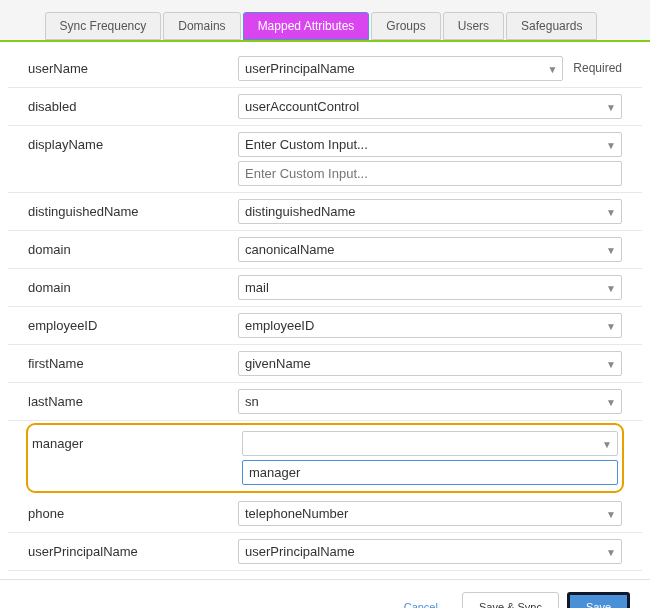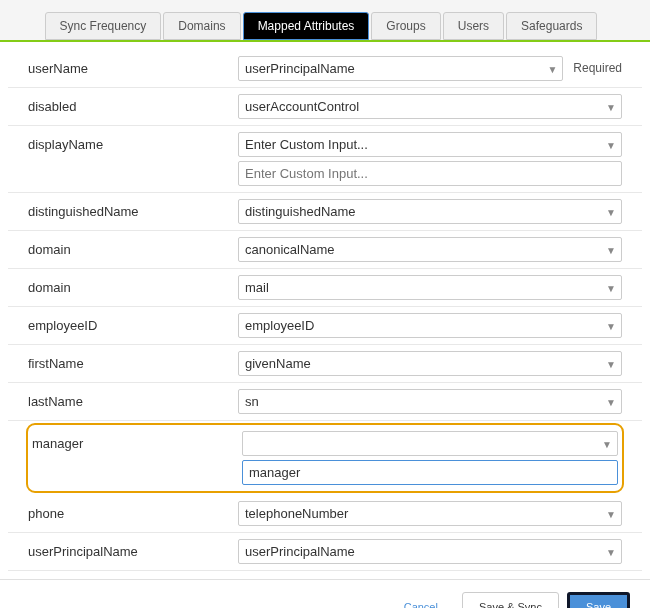--- a/index.html
+++ b/index.html
@@ -24,21 +24,21 @@
     .tab {
       padding: 6px 14px;
       border: 1px solid #ccc;
       background: #f0f0f0;
       cursor: pointer;
       font-size: 12px;
       color: #555;
       border-radius: 3px 3px 0 0;
     }
     .tab.active {
-      background: #000000;
+      background: #d946ef;
       color: #fff;
       border-color: #4a90d9;
     }
 
     
     .content {
       padding: 8px;
       background: #fff;
     }
     .attr-row {

